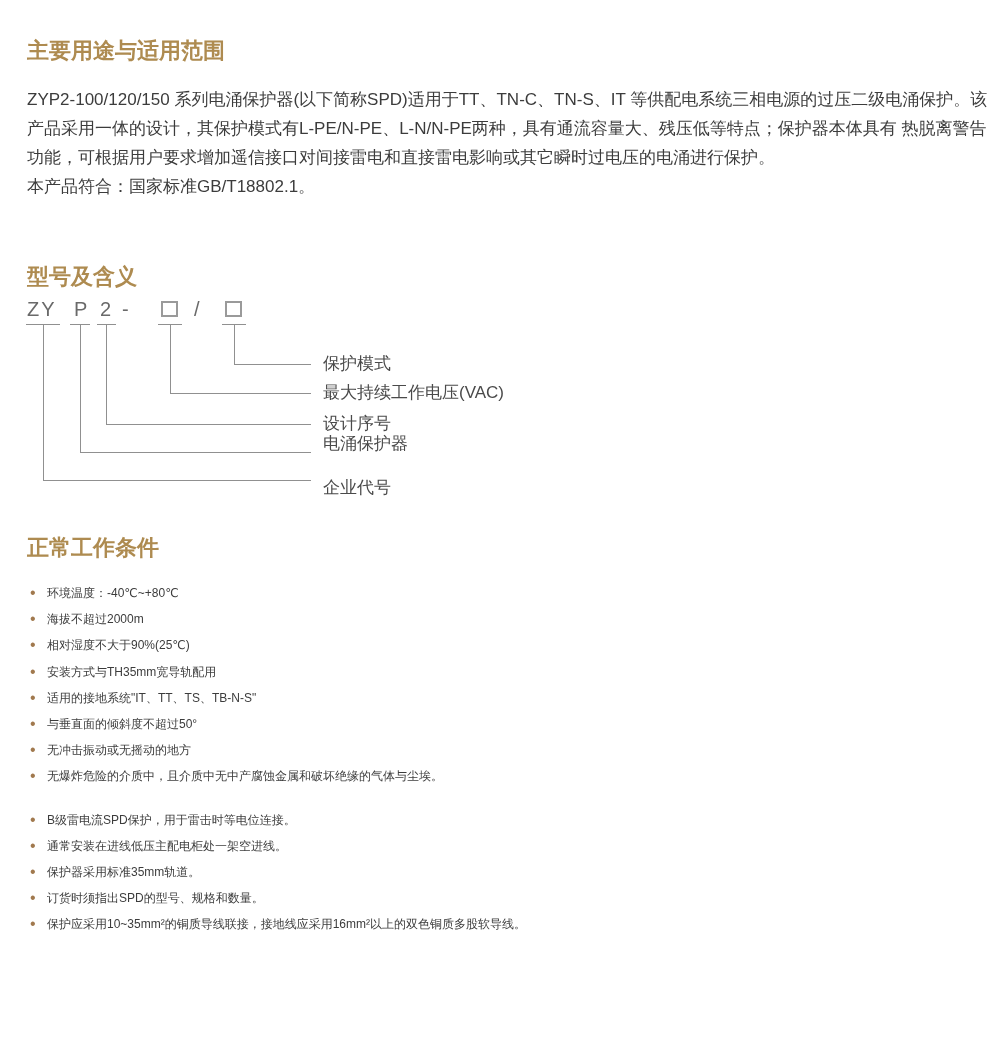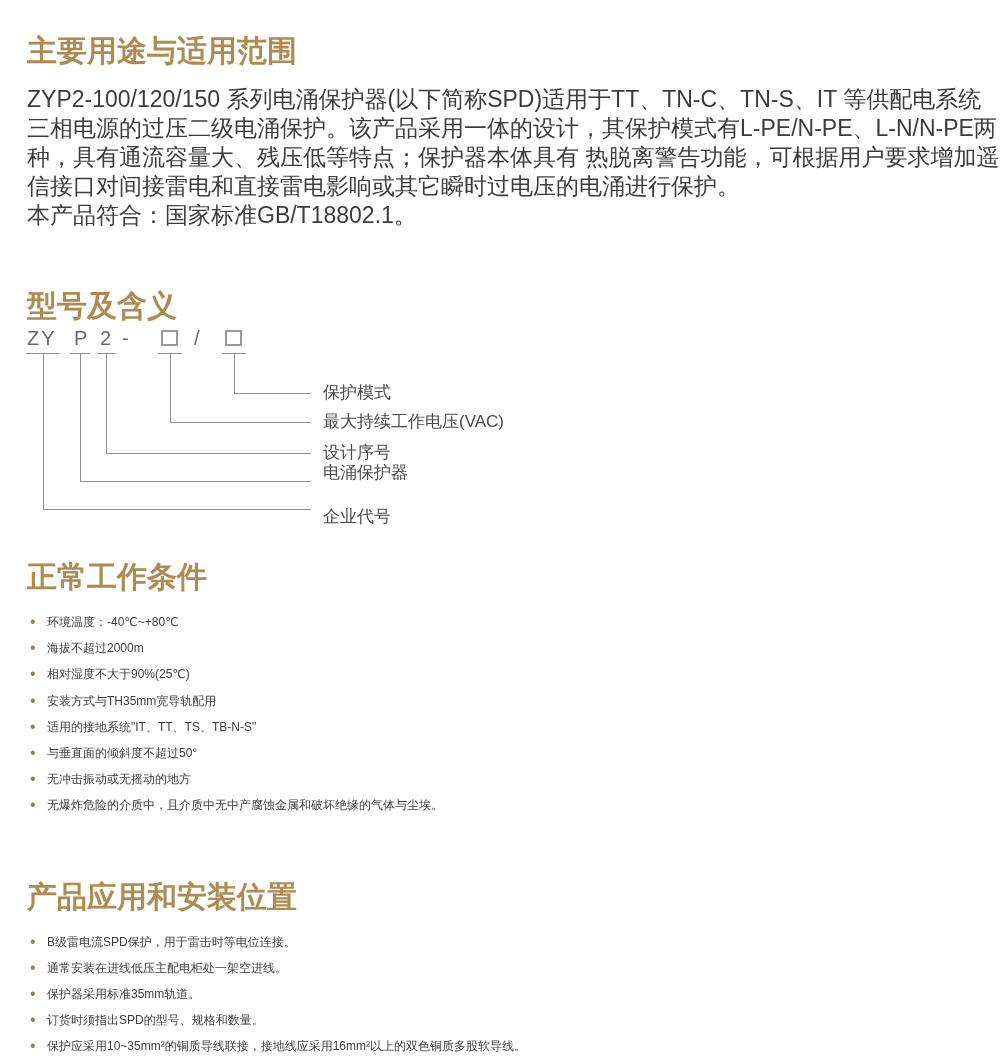--- a/index.html
+++ b/index.html
@@ -10,25 +10,25 @@
   }
   *{box-sizing:border-box;}
   html,body{margin:0;padding:0;}
   body{
     width:1008px;height:1056px;overflow:hidden;background:#ffffff;
     font-family:"Liberation Sans","DejaVu Sans",sans-serif;
     color:var(--body-text);
   }
   .page{padding:36px 27px 0 27px;}
   .sec-heading{
-    font-size:30px;line-height:30px;font-weight:bold;
+    font-size:22px;line-height:30px;font-weight:bold;
     color:var(--accent);margin:0;
   }
   .para{
-    font-size:23px;line-height:29px;margin:0;width:975px;color:var(--body-text);
+    font-size:17px;line-height:29px;margin:0;width:975px;color:var(--body-text);
   }
   .para.first{margin-top:19px;}
   
   .heading-model{margin-top:61px;}
   .diagram{position:relative;height:196px;margin-top:5px;width:700px;}
   .msym{
     position:absolute;top:0;font-size:20px;line-height:24px;color:#6A6A6A;
     letter-spacing:2px;white-space:nowrap;
   }
   .mbox{
@@ -117,21 +117,20 @@
       <li>适用的接地系统"IT、TT、TS、TB-N-S"</li>
 
       <li>与垂直面的倾斜度不超过50°</li>
 
       <li>无冲击振动或无摇动的地方</li>
 
       <li>无爆炸危险的介质中，且介质中无中产腐蚀金属和破坏绝缘的气体与尘埃。</li>
 
   </ul>
 
-  <h1 class="sec-heading heading-application">产品应用和安装位置</h1>
   <ul class="bullets">
 
       <li>B级雷电流SPD保护，用于雷击时等电位连接。</li>
 
       <li>通常安装在进线低压主配电柜处一架空进线。</li>
 
       <li>保护器采用标准35mm轨道。</li>
 
       <li>订货时须指出SPD的型号、规格和数量。</li>
 

